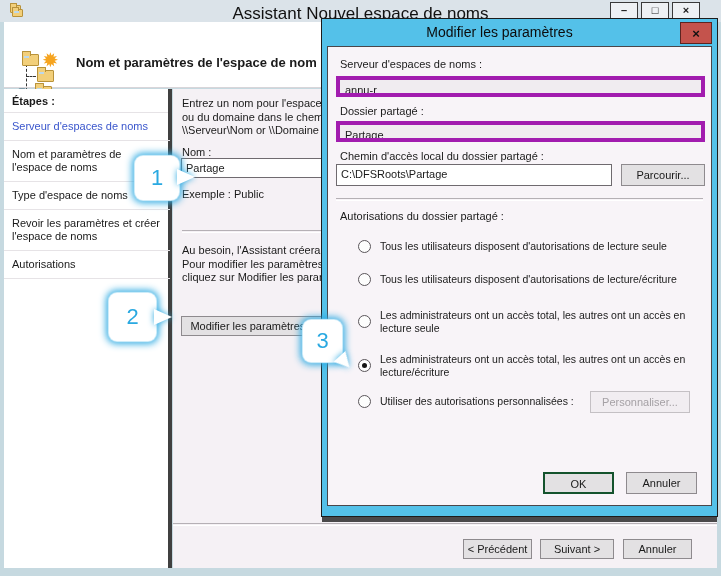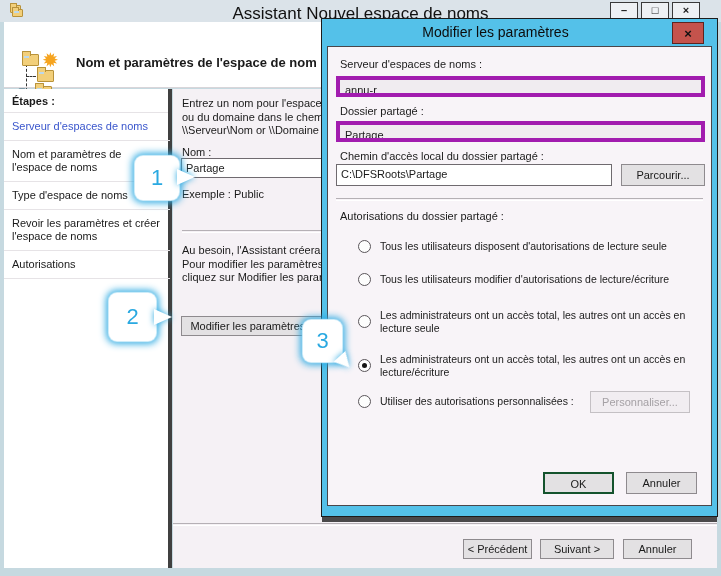--- a/index.html
+++ b/index.html
@@ -50,21 +50,21 @@
   .btn { background:#e3e1e3; border:1px solid #8e8a8e; text-align:center; font-size:11px; color:#1a1a1a; padding-top:3px; }
   .modify-btn { position:absolute; left:8px; top:227px; width:143px; height:20px; }
   .bottom-sep { position:absolute; left:0; top:434px; width:544px; }
   .wiz-btn { position:absolute; top:450px; height:20px; }
   .btn-prev { left:290px; width:69px; }
   .btn-next { left:367px; width:74px; }
   .btn-cancel-main { left:450px; width:69px; }
 
   
   .dialog { position:absolute; left:322px; top:19px; width:395px; height:497px; background:#54c1e9; outline:1px solid #1c1c1c; box-shadow:0 6px 0 rgba(25,25,25,0.78); z-index:20; }
-  .dialog-titlebar { position:absolute; left:0; top:0; right:12px; height:18px; }
+  .dialog-titlebar { position:absolute; left:0; top:0; right:4px; height:18px; }
   .dialog-title { position:absolute; left:0; right:36px; top:5px; text-align:center; font-size:14px; color:#0c0c0c; }
   .dialog-close { position:absolute; right:1px; top:3px; width:32px; height:22px; background:#c4534c; border:1px solid #5d2420; color:#111; font-weight:bold; font-size:13px; display:flex; align-items:center; justify-content:center; }
   .dialog-inner { position:absolute; left:5px; right:5px; top:27px; bottom:10px; background:#f8f4f8; border:1px solid #4a464a; }
   .d-label { position:absolute; left:12px; white-space:nowrap; }
   .gray-field { position:absolute; left:8px; width:369px; height:21px; background:#f0ecf0; border:4px solid #a21caf; padding:4px 5px 0 5px; white-space:nowrap; overflow:hidden; }
   .path-field { position:absolute; left:8px; top:117px; width:276px; height:22px; }
   .browse-btn { position:absolute; left:293px; top:117px; width:84px; height:22px; padding-top:4px; }
   .d-sep { position:absolute; left:8px; right:8px; top:151px; }
   .radio-row { position:absolute; left:30px; display:flex; align-items:center; gap:9px; }
   .radio { width:13px; height:13px; border:1px solid #5a555a; border-radius:50%; background:#fdfdfd; flex:none; position:relative; }
@@ -170,21 +170,21 @@
 
       <div class="etched d-sep"></div>
       <div class="d-label" style="top:163px;">Autorisations du dossier partagé :</div>
 
       <div class="radio-row" style="top:193px;">
         <span class="radio"></span>
         <span class="radio-label">Tous les utilisateurs disposent d'autorisations de lecture seule</span>
       </div>
       <div class="radio-row" style="top:226px;">
         <span class="radio"></span>
-        <span class="radio-label">Tous les utilisateurs modifier d'autorisations de lecture/écriture</span>
+        <span class="radio-label">Tous les utilisateurs disposent d'autorisations de lecture/écriture</span>
       </div>
       <div class="radio-row" style="top:262px;">
         <span class="radio"></span>
         <span class="radio-label">Les administrateurs ont un accès total, les autres ont un accès en lecture seule</span>
       </div>
       <div class="radio-row" style="top:306px;">
         <span class="radio checked"></span>
         <span class="radio-label">Les administrateurs ont un accès total, les autres ont un accès en lecture/écriture</span>
       </div>
       <div class="radio-row" style="top:348px;">

